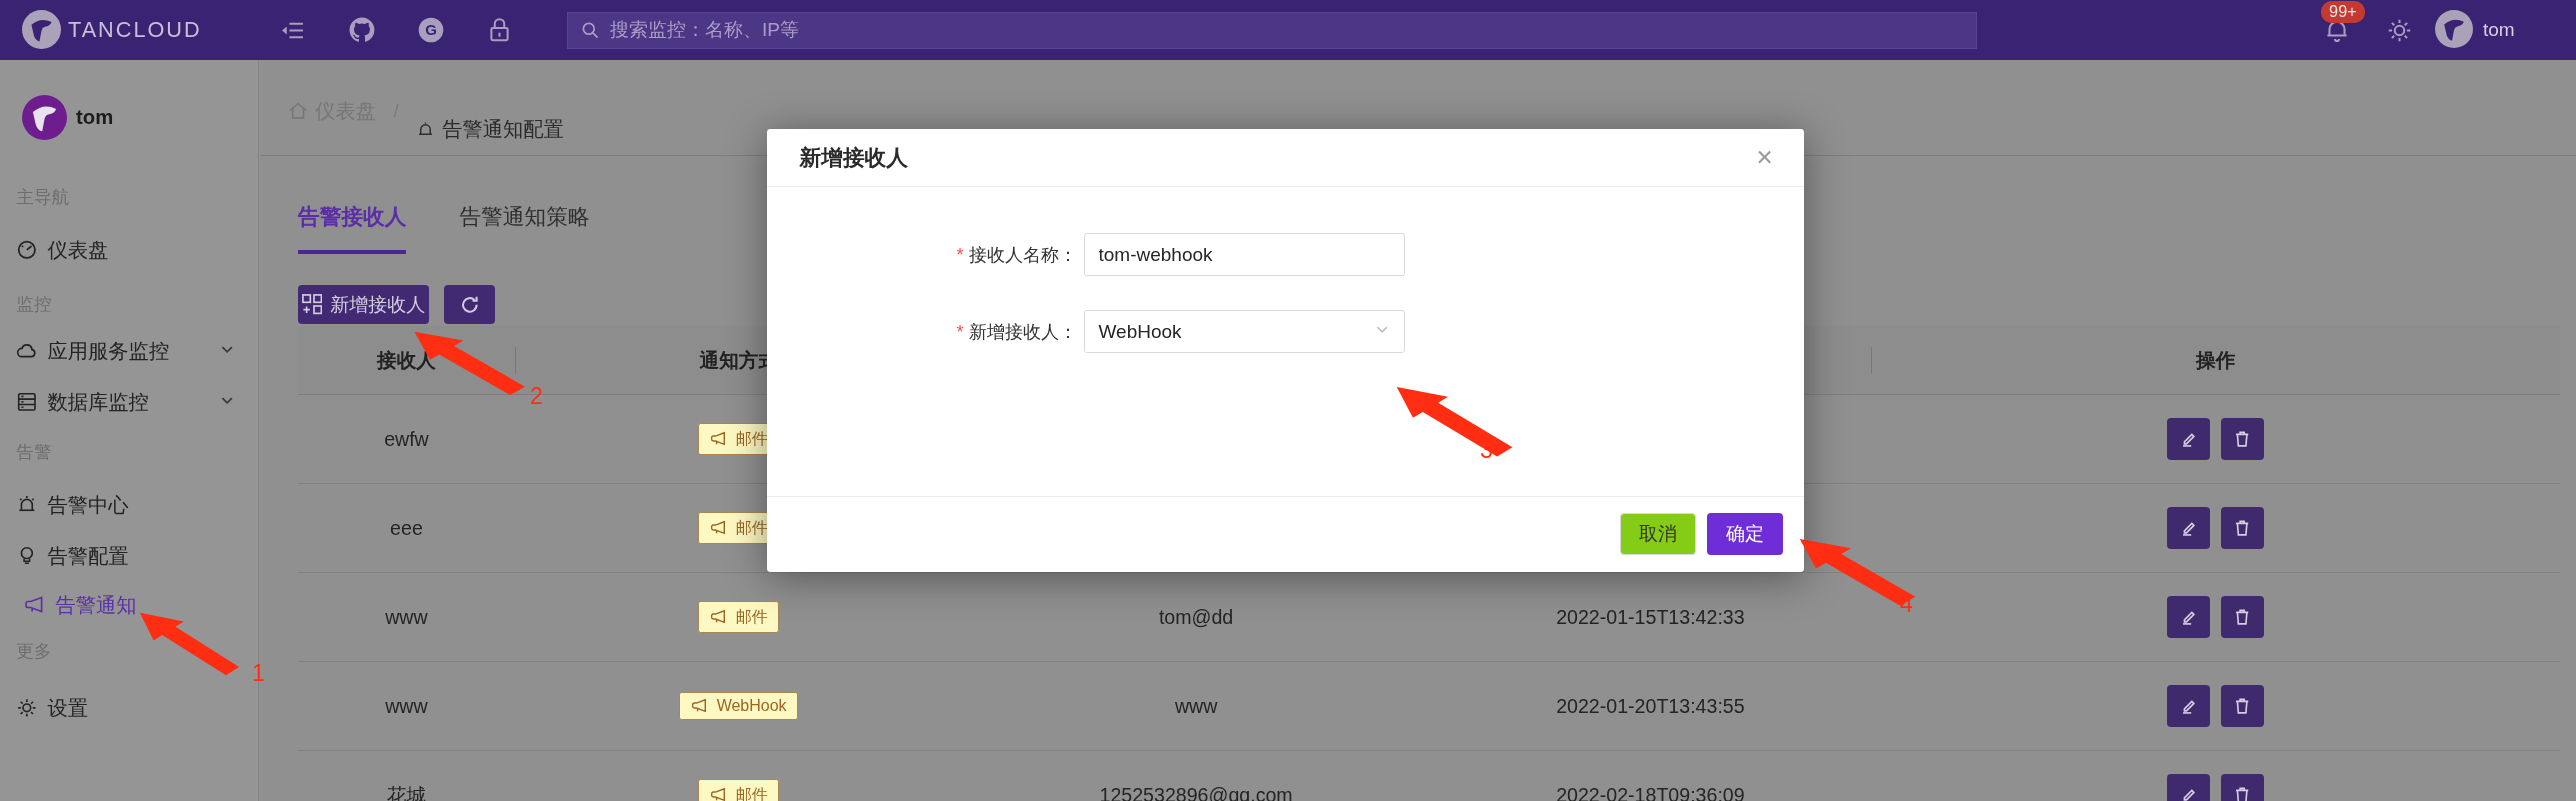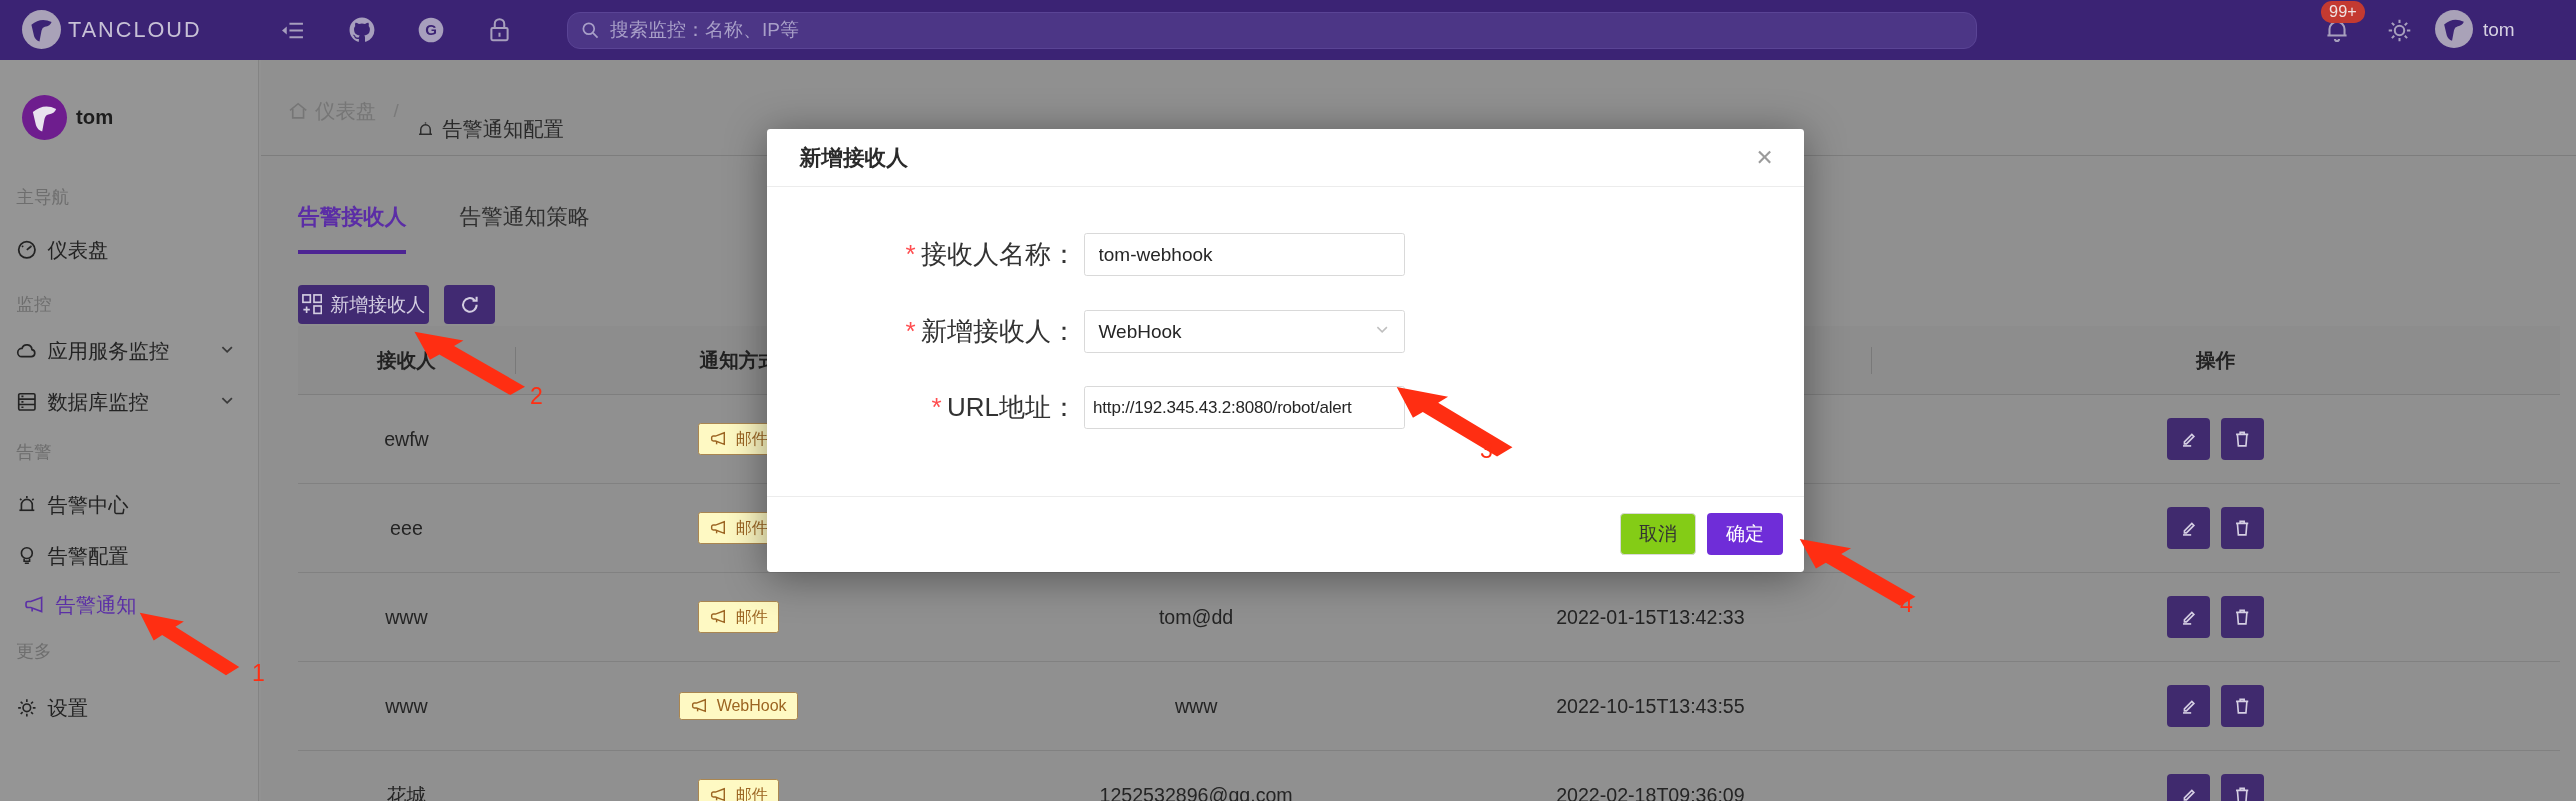--- a/index.html
+++ b/index.html
@@ -7,21 +7,21 @@
   body { font-family:"Liberation Sans","DejaVu Sans",sans-serif; background:#929292; overflow:hidden; }
   .app { position:relative; width:2576px; height:802px; overflow:hidden; }
 
   
   .topbar { position:absolute; left:0; top:0; width:2576px; height:60px; background:#3b2374; z-index:5; }
   .logo-circle { position:absolute; left:21.7px; top:9.5px; width:39px; height:39px; border-radius:50%; background:#a9a2b8; }
   .logo-circle svg, .avatar-circle svg { position:absolute; left:0; top:0; }
   .logo-text { position:absolute; left:68px; top:0; height:60px; line-height:60px; font-size:21.7px; letter-spacing:2px; color:#c7c1d6; font-weight:500; }
   .hicon { position:absolute; top:0; height:60px; display:flex; align-items:center; color:#a79fbd; }
   .hicon-fold { left:280px; } .hicon-github { left:349px; } .hicon-gitee { left:418px; } .hicon-lock { left:488px; }
-  .searchbox { position:absolute; left:567px; top:11.5px; width:1410px; height:37px; background:#4c3686; border:0.7px solid #5a4495; border-radius:13px; display:flex; align-items:center; padding:0 12.2px; }
+  .searchbox { position:absolute; left:567px; top:11.5px; width:1410px; height:37px; background:#4c3686; border:0.7px solid #5a4495; border-radius:0; display:flex; align-items:center; padding:0 12.2px; }
   .searchbox input { flex:1; background:transparent; border:none; outline:none; font-size:19px; color:#d6d1e2; margin-left:9.5px; font-family:inherit; }
   .searchbox input::placeholder { color:#a89fc8; }
   .hicon-bell { left:2324px; } .hicon-gear { left:2386px; }
   .badge-99 { position:absolute; left:2321px; top:1.4px; height:21.7px; padding:0 8.1px; background:#c43a31; border-radius:10.8px; color:#efe3e2; font-size:16.3px; line-height:21.7px; z-index:6; }
   .avatar-circle { position:absolute; left:2435px; top:10.2px; width:38px; height:38px; border-radius:50%; background:#a9a2b8; }
   .topbar-user { position:absolute; left:2483px; top:0; height:60px; line-height:60px; font-size:19px; color:#d6d1e2; }
 
   
   .sidebar { position:absolute; left:0; top:60px; width:259px; height:742px; background:#959595; border-right:1.4px solid #848484; z-index:2; }
   .side-avatar { position:absolute; left:21.7px; top:35px; width:45px; height:45px; border-radius:50%; background:#6e1d8e; }
@@ -58,21 +58,21 @@
   .actions { display:flex; gap:10.8px; }
   .act-btn { width:43px; height:42px; border:none; border-radius:4.1px; background:#402a6e; color:#d5cfe3; display:flex; align-items:center; justify-content:center; cursor:pointer; }
 
   
   .modal { position:absolute; left:767px; top:129px; width:1037px; height:443px; background:#ffffff; border-radius:3.4px; box-shadow:0 5.4px 41px rgba(0,0,0,0.4); z-index:50; }
   .m-head { position:absolute; left:0; top:0; width:100%; height:58px; border-bottom:0.7px solid #ececec; }
   .m-title { position:absolute; left:32.5px; top:0; height:58px; line-height:58px; font-size:21.7px; font-weight:600; color:#2a2a2a; }
   .m-close { position:absolute; right:24.4px; top:13.5px; width:30px; height:30px; border:none; background:none; color:#9b9b9b; font-size:21.7px; cursor:pointer; line-height:30px; text-align:center; }
   .m-field { position:absolute; left:0; width:100%; height:43px; display:flex; align-items:center; }
   .f1{ top:104px; } .f2{ top:181px; } .f3{ top:257px; }
-  .m-label { position:absolute; right:727px; white-space:nowrap; font-size:26px; color:#333; }
+  .m-label { position:absolute; right:727px; white-space:nowrap; font-size:18px; color:#333; }
   .req { color:#ff4d4f; margin-right:5.4px; }
   .m-input { position:absolute; left:317px; width:321px; height:43px; border:0.7px solid #d9d9d9; border-radius:2.7px; font-size:19px; color:#262626; padding:0 13.5px; outline:none; font-family:inherit; background:#fff; }
   .m-input.url { font-size:17px; padding:0 8.1px; letter-spacing:-0.2px; }
   .m-select { position:absolute; left:317px; width:321px; height:43px; border:0.7px solid #d9d9d9; border-radius:2.7px; display:flex; align-items:center; padding:0 13.5px; font-size:19px; color:#262626; cursor:pointer; background:#fff; }
   .m-select .sel-chev { position:absolute; right:13.5px; color:#bfbfbf; }
   .m-foot { position:absolute; left:0; bottom:0; width:100%; height:76px; border-top:0.7px solid #ececec; }
   .btn-cancel { position:absolute; left:853px; top:16.3px; width:76px; height:42px; background:#84cc16; border:0.7px solid #d9d9d9; border-radius:4.1px; font-size:19px; color:#333; cursor:pointer; font-family:inherit; }
   .btn-ok { position:absolute; left:940px; top:16.3px; width:76px; height:42px; background:#6f2dd8; border:none; border-radius:4.1px; font-size:19px; color:#fff; cursor:pointer; font-family:inherit; }
 
   
@@ -399,21 +399,21 @@
         <div class="cell c1">
             <span class="tag">
               <svg width="17.6" height="17.6" viewBox="0 0 32 32" fill="none" stroke="#9c6522" stroke-width="2.6">
                 <path d="M26 5L10 11H6a3 3 0 0 0-3 3v3a3 3 0 0 0 3 3h4l16 6z"></path>
                 <path d="M12 21v5"></path>
               </svg>
               <span>WebHook</span>
             </span>
           </div>
         <div class="cell c2">www</div>
-        <div class="cell c3">2022-10-15T13:43:55</div>
+        <div class="cell c3">2022-01-20T13:43:55</div>
         <div class="cell c4">
             <div class="actions">
               <button class="act-btn">
                 <svg width="20.3" height="20.3" viewBox="0 0 30 30" fill="none" stroke="currentColor" stroke-width="2.4">
                   <path d="M8 19L19 8l3 3L11 22H8z"></path>
                   <path d="M6 25h12"></path>
                 </svg>
               </button>
               <button class="act-btn">
                 <svg width="20.3" height="20.3" viewBox="0 0 30 30" fill="none" stroke="currentColor" stroke-width="2.4">
@@ -474,24 +474,20 @@
       <div class="m-select">
         <span>WebHook</span>
         <span class="sel-chev">
           <svg width="16.3" height="16.3" viewBox="0 0 24 24" fill="none" stroke="currentColor" stroke-width="2.2">
               <path d="M5 9l7 7 7-7"></path>
             </svg>
         </span>
       </div>
     </div>
 
-    <div class="m-field f3">
-      <div class="m-label"><span class="req">*</span><span>URL地址：</span></div>
-      <input class="m-input url" readonly="" value="http://192.345.43.2:8080/robot/alert" style="">
-    </div>
 
     <div class="m-foot">
       <button class="btn-cancel">取消</button>
       <button class="btn-ok">确定</button>
     </div>
   </div>
 
   <svg class="arrow" style="left:134px;top:609px" width="116px" height="73px" viewBox="0 0 100 100" preserveAspectRatio="none">
     <polygon points="5,5 43,17 35.7,24.3 90.7,79.3 79.3,90.7 24.3,35.7 17,43" fill="#ff2e12"></polygon>
   </svg>

